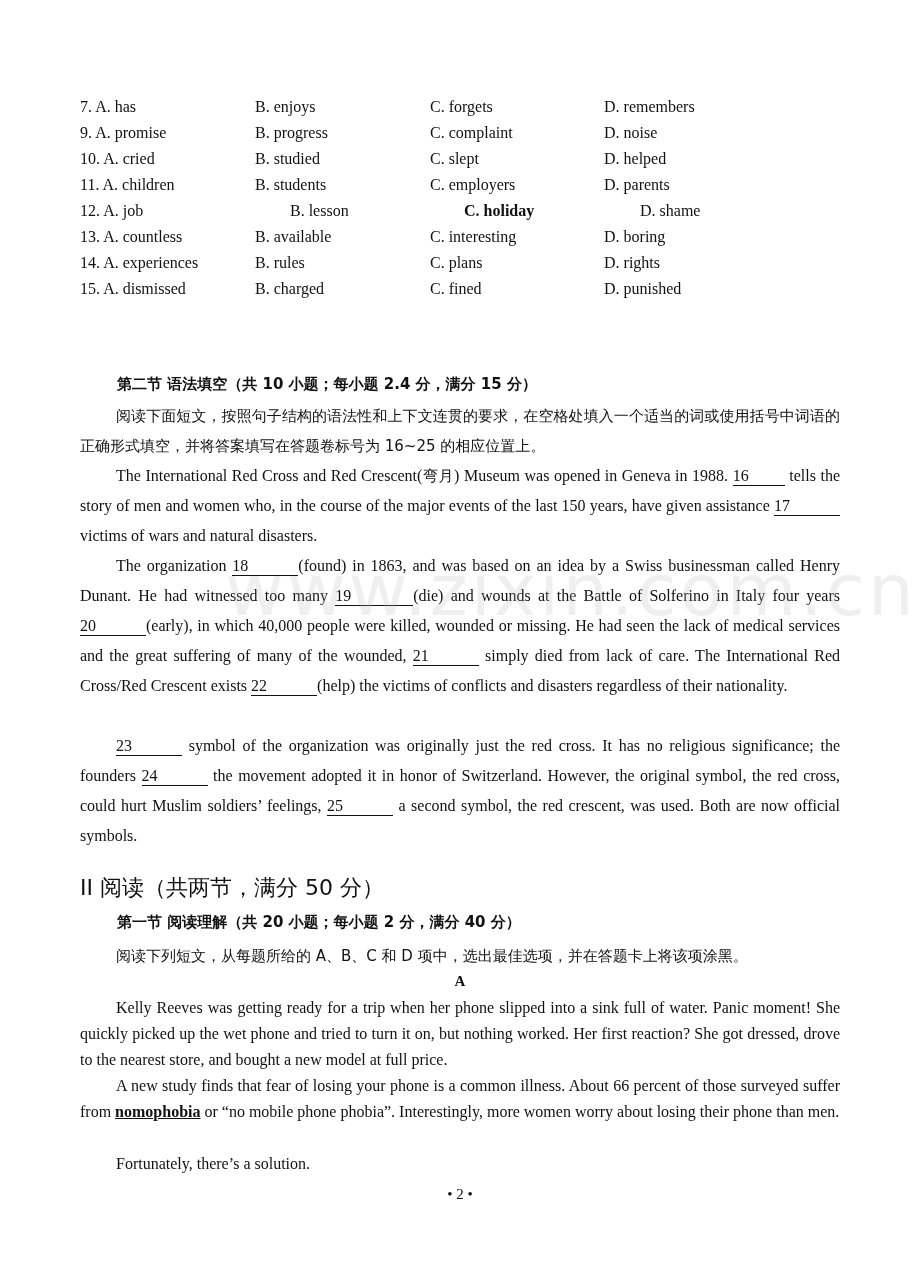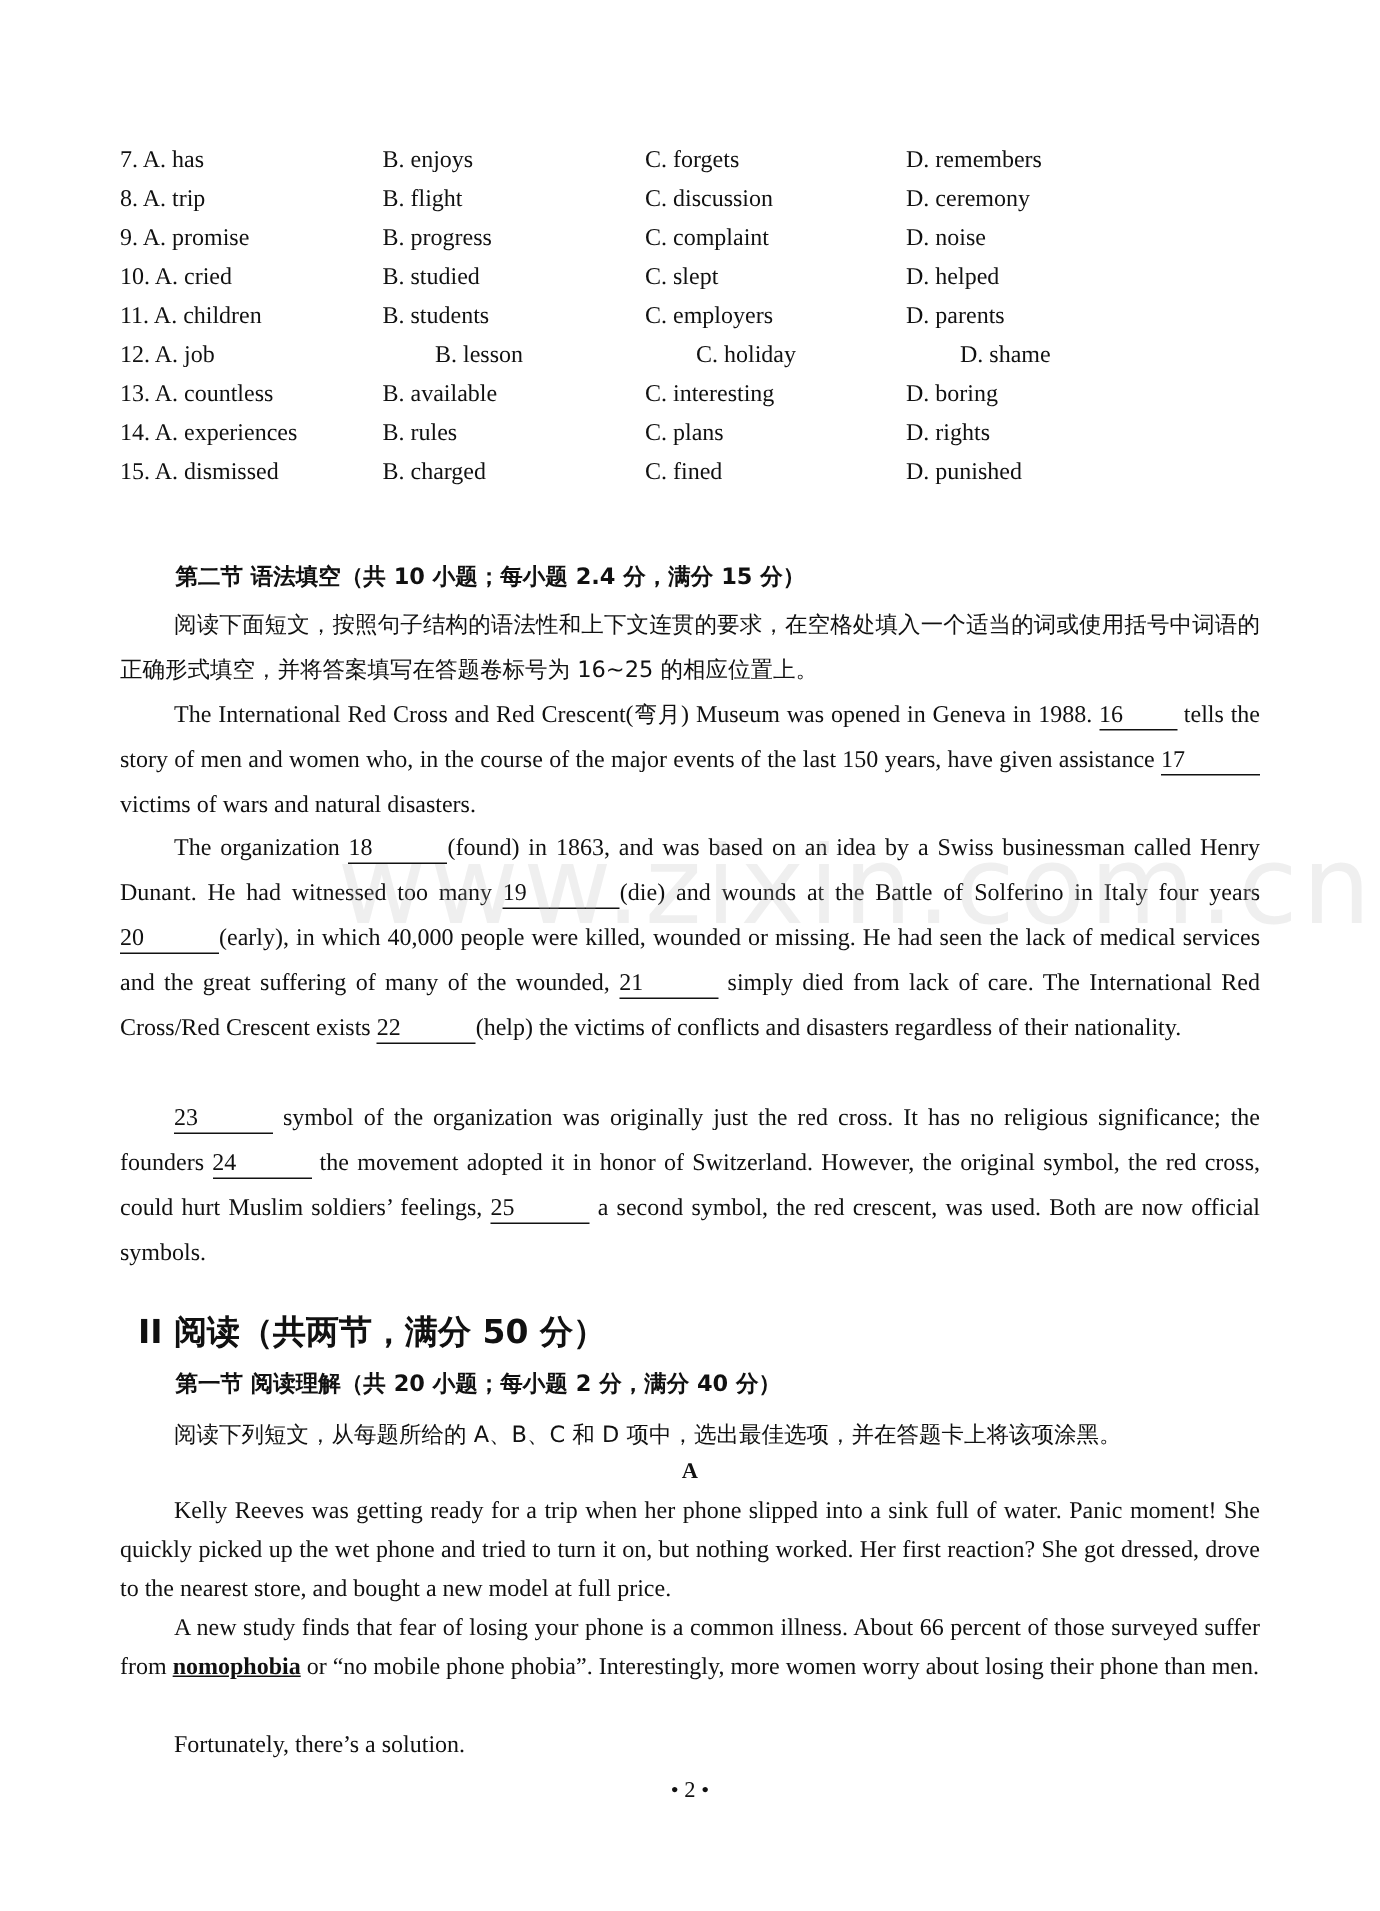--- a/index.html
+++ b/index.html
@@ -8,54 +8,48 @@
   .page { position: absolute; left: 0; top: 0; width: 920px; height: 1274px; }
   .header { position: absolute; left: 78px; right: 78px; top: 70px; height: 22px;
             border-bottom: 1.5px solid #222; }
   .header-text { position: absolute; right: 6px; top: 1px; font-size: 14.5px; color: #9a9a9a; white-space: nowrap; }
   .header-text .gap { display: inline-block; width: 24px; }
 
   .opts { position: absolute; left: 80px; top: 96px; width: 760px; }
   .opt-row { position: relative; height: 26px; font-size: 16px; line-height: 22px; }
   .opt-row span { position: absolute; top: 0; white-space: nowrap; }
   .c0 { left: 0; } .c1 { left: 175px; } .c2 { left: 350px; } .c3 { left: 524px; }
-  .shift .c1 { left: 210px; } .shift .c2 { left: 384px; } .shift .c3 { left: 560px; }
+  .shift .c1 { left: 210px; } .shift .c2 { left: 384px; font-weight: bold; } .shift .c3 { left: 560px; }
 
   .sec-title { position: absolute; left: 117px; font-size: 15.5px; font-weight: bold; white-space: nowrap; }
   .para { position: absolute; left: 80px; width: 760px; font-size: 16px; line-height: 30px;
           text-align: justify; text-indent: 36px; }
   .para.tight { line-height: 26px; }
   .cn { font-family: "DejaVu Sans", sans-serif; font-size: 15px; }
   .blank { display: inline-block; border-bottom: 1px solid #111; text-align: left; line-height: 18px; text-indent: 0; }
   .b60 { min-width: 52px; } .b70 { min-width: 66px; } .b78 { min-width: 78px; }
-  .part-title { position: absolute; left: 92px; top: 873px; font-size: 23px; font-weight: bold; white-space: nowrap; }
+  .part-title { position: absolute; left: 80px; top: 873px; font-size: 23px; font-weight: normal; white-space: nowrap; }
   .center-a { position: absolute; left: 0; width: 920px; top: 973px; text-align: center; font-weight: bold; font-size: 15px; }
   .kw { font-weight: bold; text-decoration: underline; }
   .watermark { position: absolute; left: 225px; top: 548px; font-family: "DejaVu Sans", sans-serif;
                font-size: 72px; color: rgba(180,180,180,0.22); letter-spacing: 3px; pointer-events: none; white-space: nowrap; }
   .footer { position: absolute; left: 0; width: 920px; top: 1186px; text-align: center; font-size: 15px; }
 </style>
 </head>
 <body>
 
 <div class="page">
 
 
   <div class="opts">
     <div class="opt-row">
       <span class="c0"><span style="position:static">7.</span> <span style="position:static">A. has</span></span>
       <span class="c1">B. enjoys</span>
       <span class="c2">C. forgets</span>
       <span class="c3">D. remembers</span>
-    </div>
-    <div class="opt-row">
-      <span class="c0"><span style="position:static">8.</span> <span style="position:static">A. trip</span></span>
-      <span class="c1">B. flight</span>
-      <span class="c2">C. discussion</span>
-      <span class="c3">D. ceremony</span>
     </div>
     <div class="opt-row">
       <span class="c0"><span style="position:static">9.</span> <span style="position:static">A. promise</span></span>
       <span class="c1">B. progress</span>
       <span class="c2">C. complaint</span>
       <span class="c3">D. noise</span>
     </div>
     <div class="opt-row">
       <span class="c0"><span style="position:static">10.</span> <span style="position:static">A. cried</span></span>
       <span class="c1">B. studied</span>

